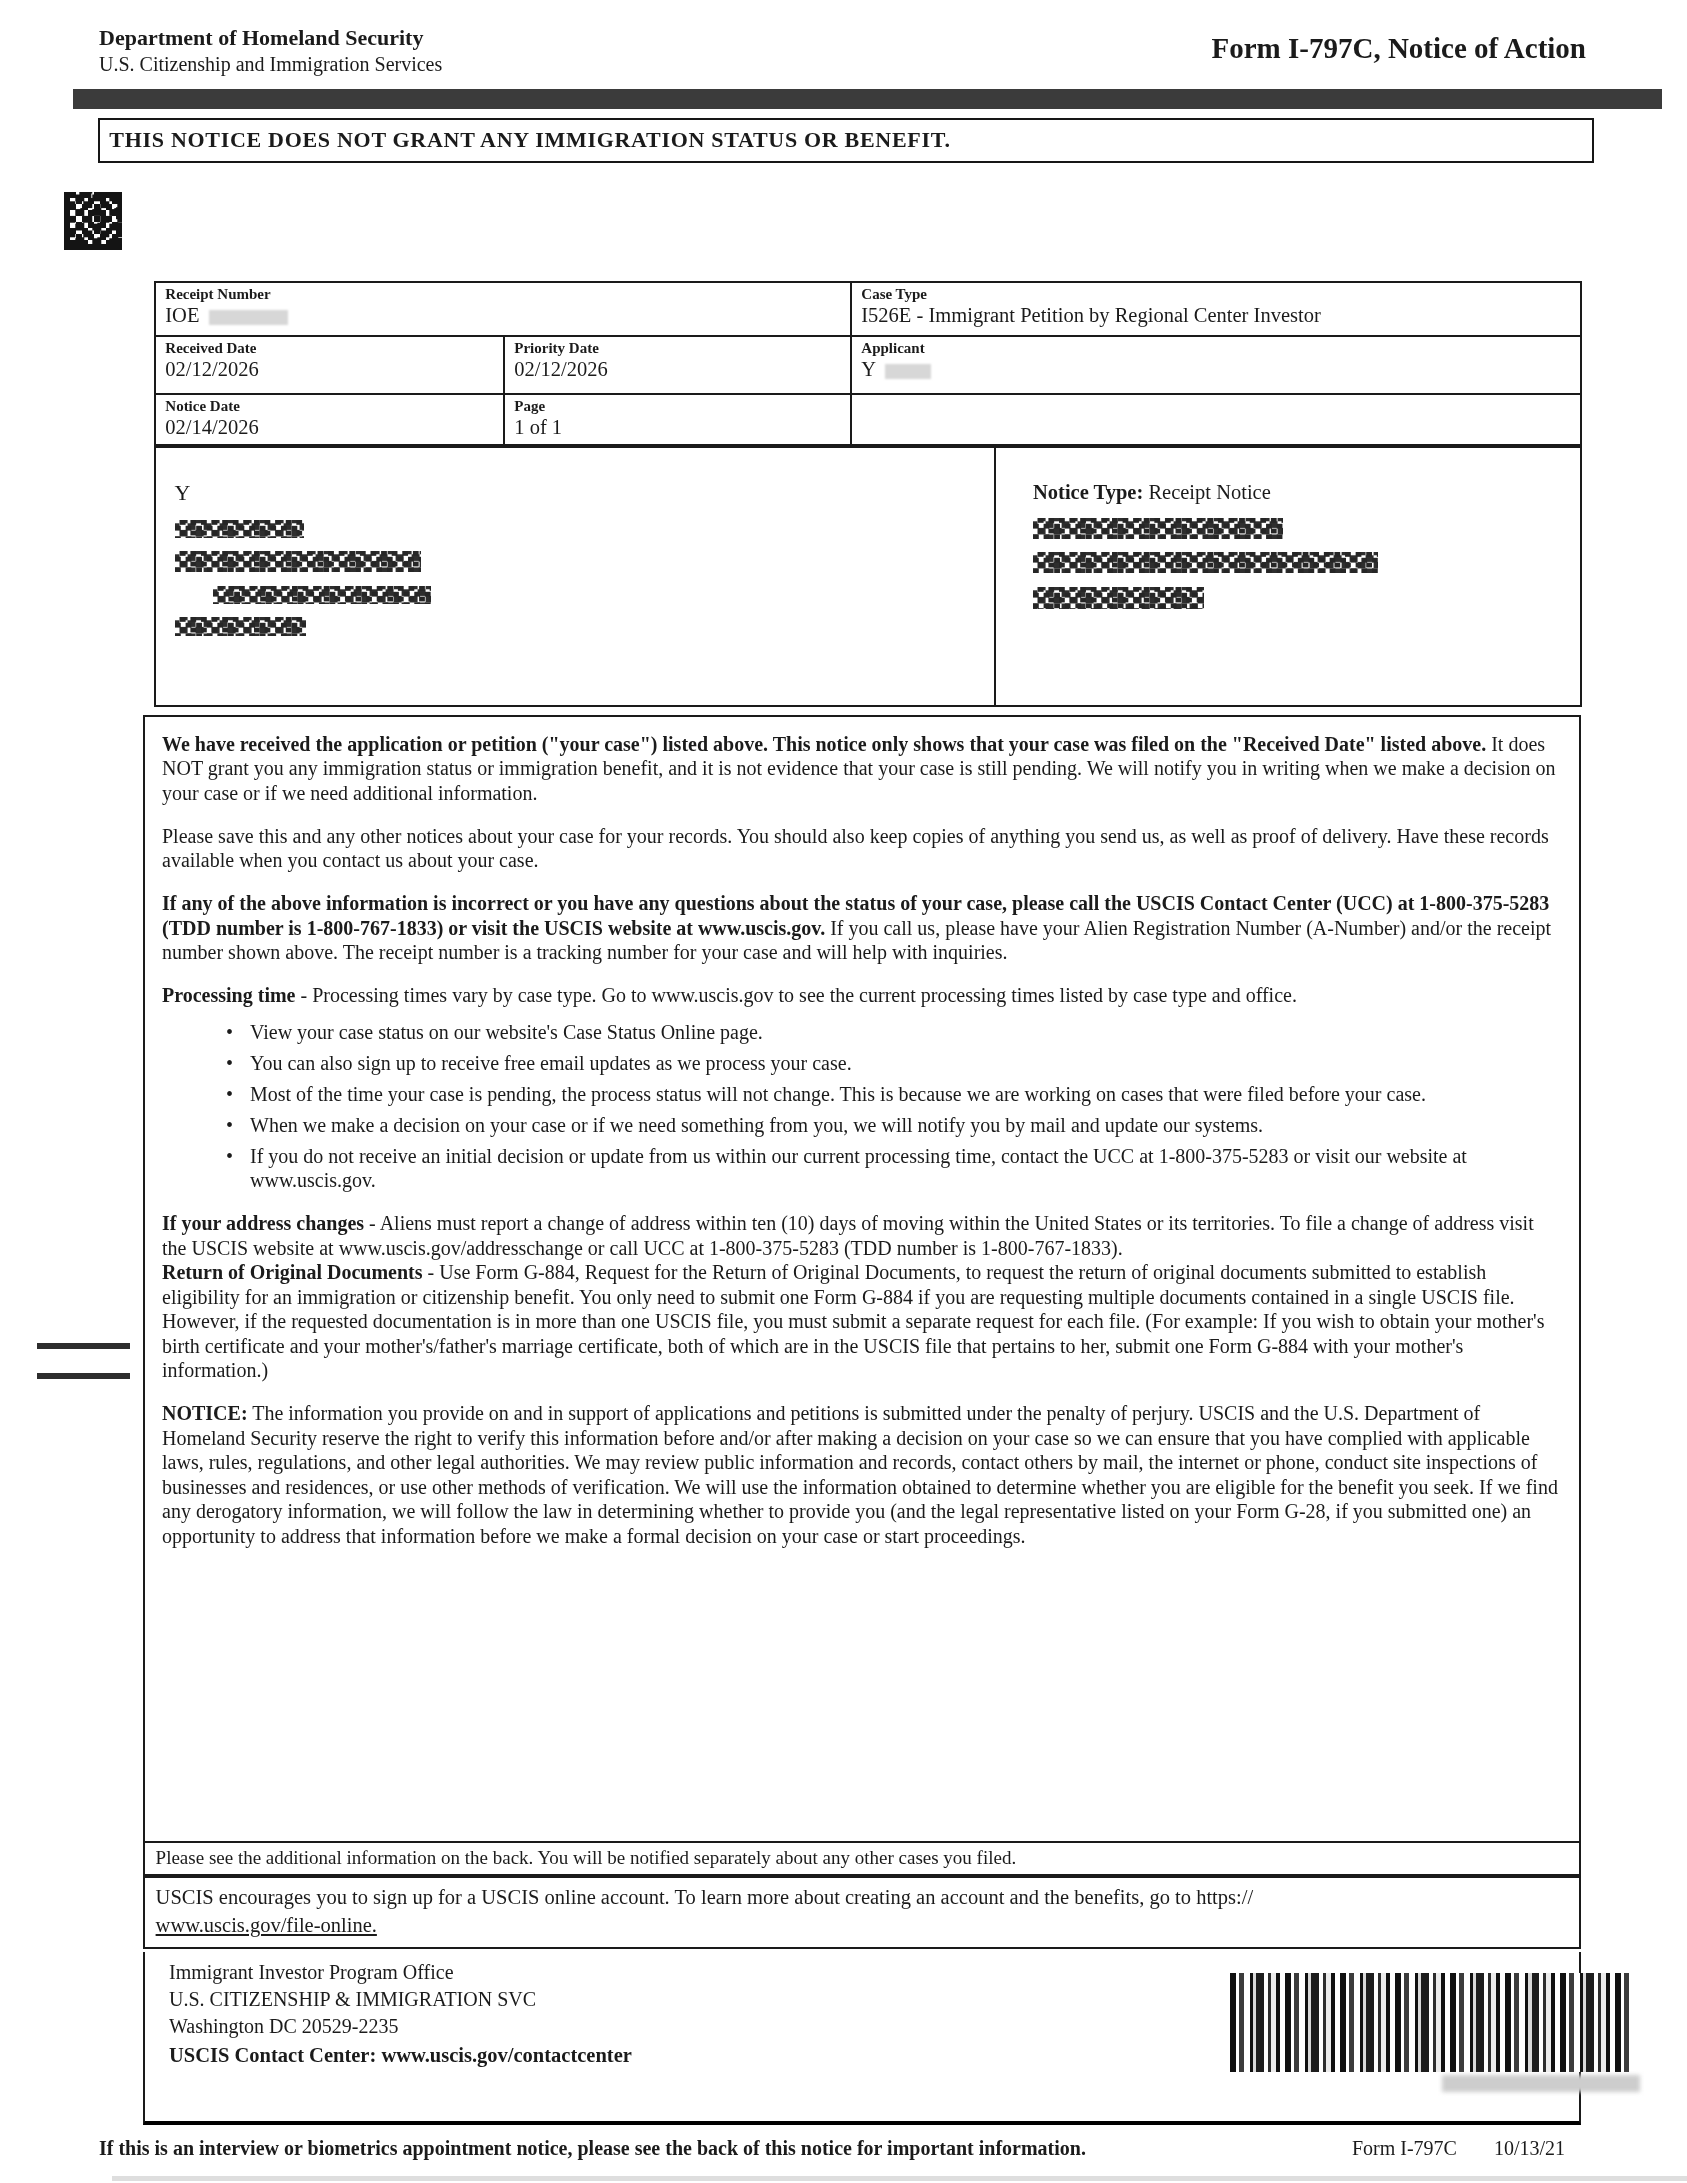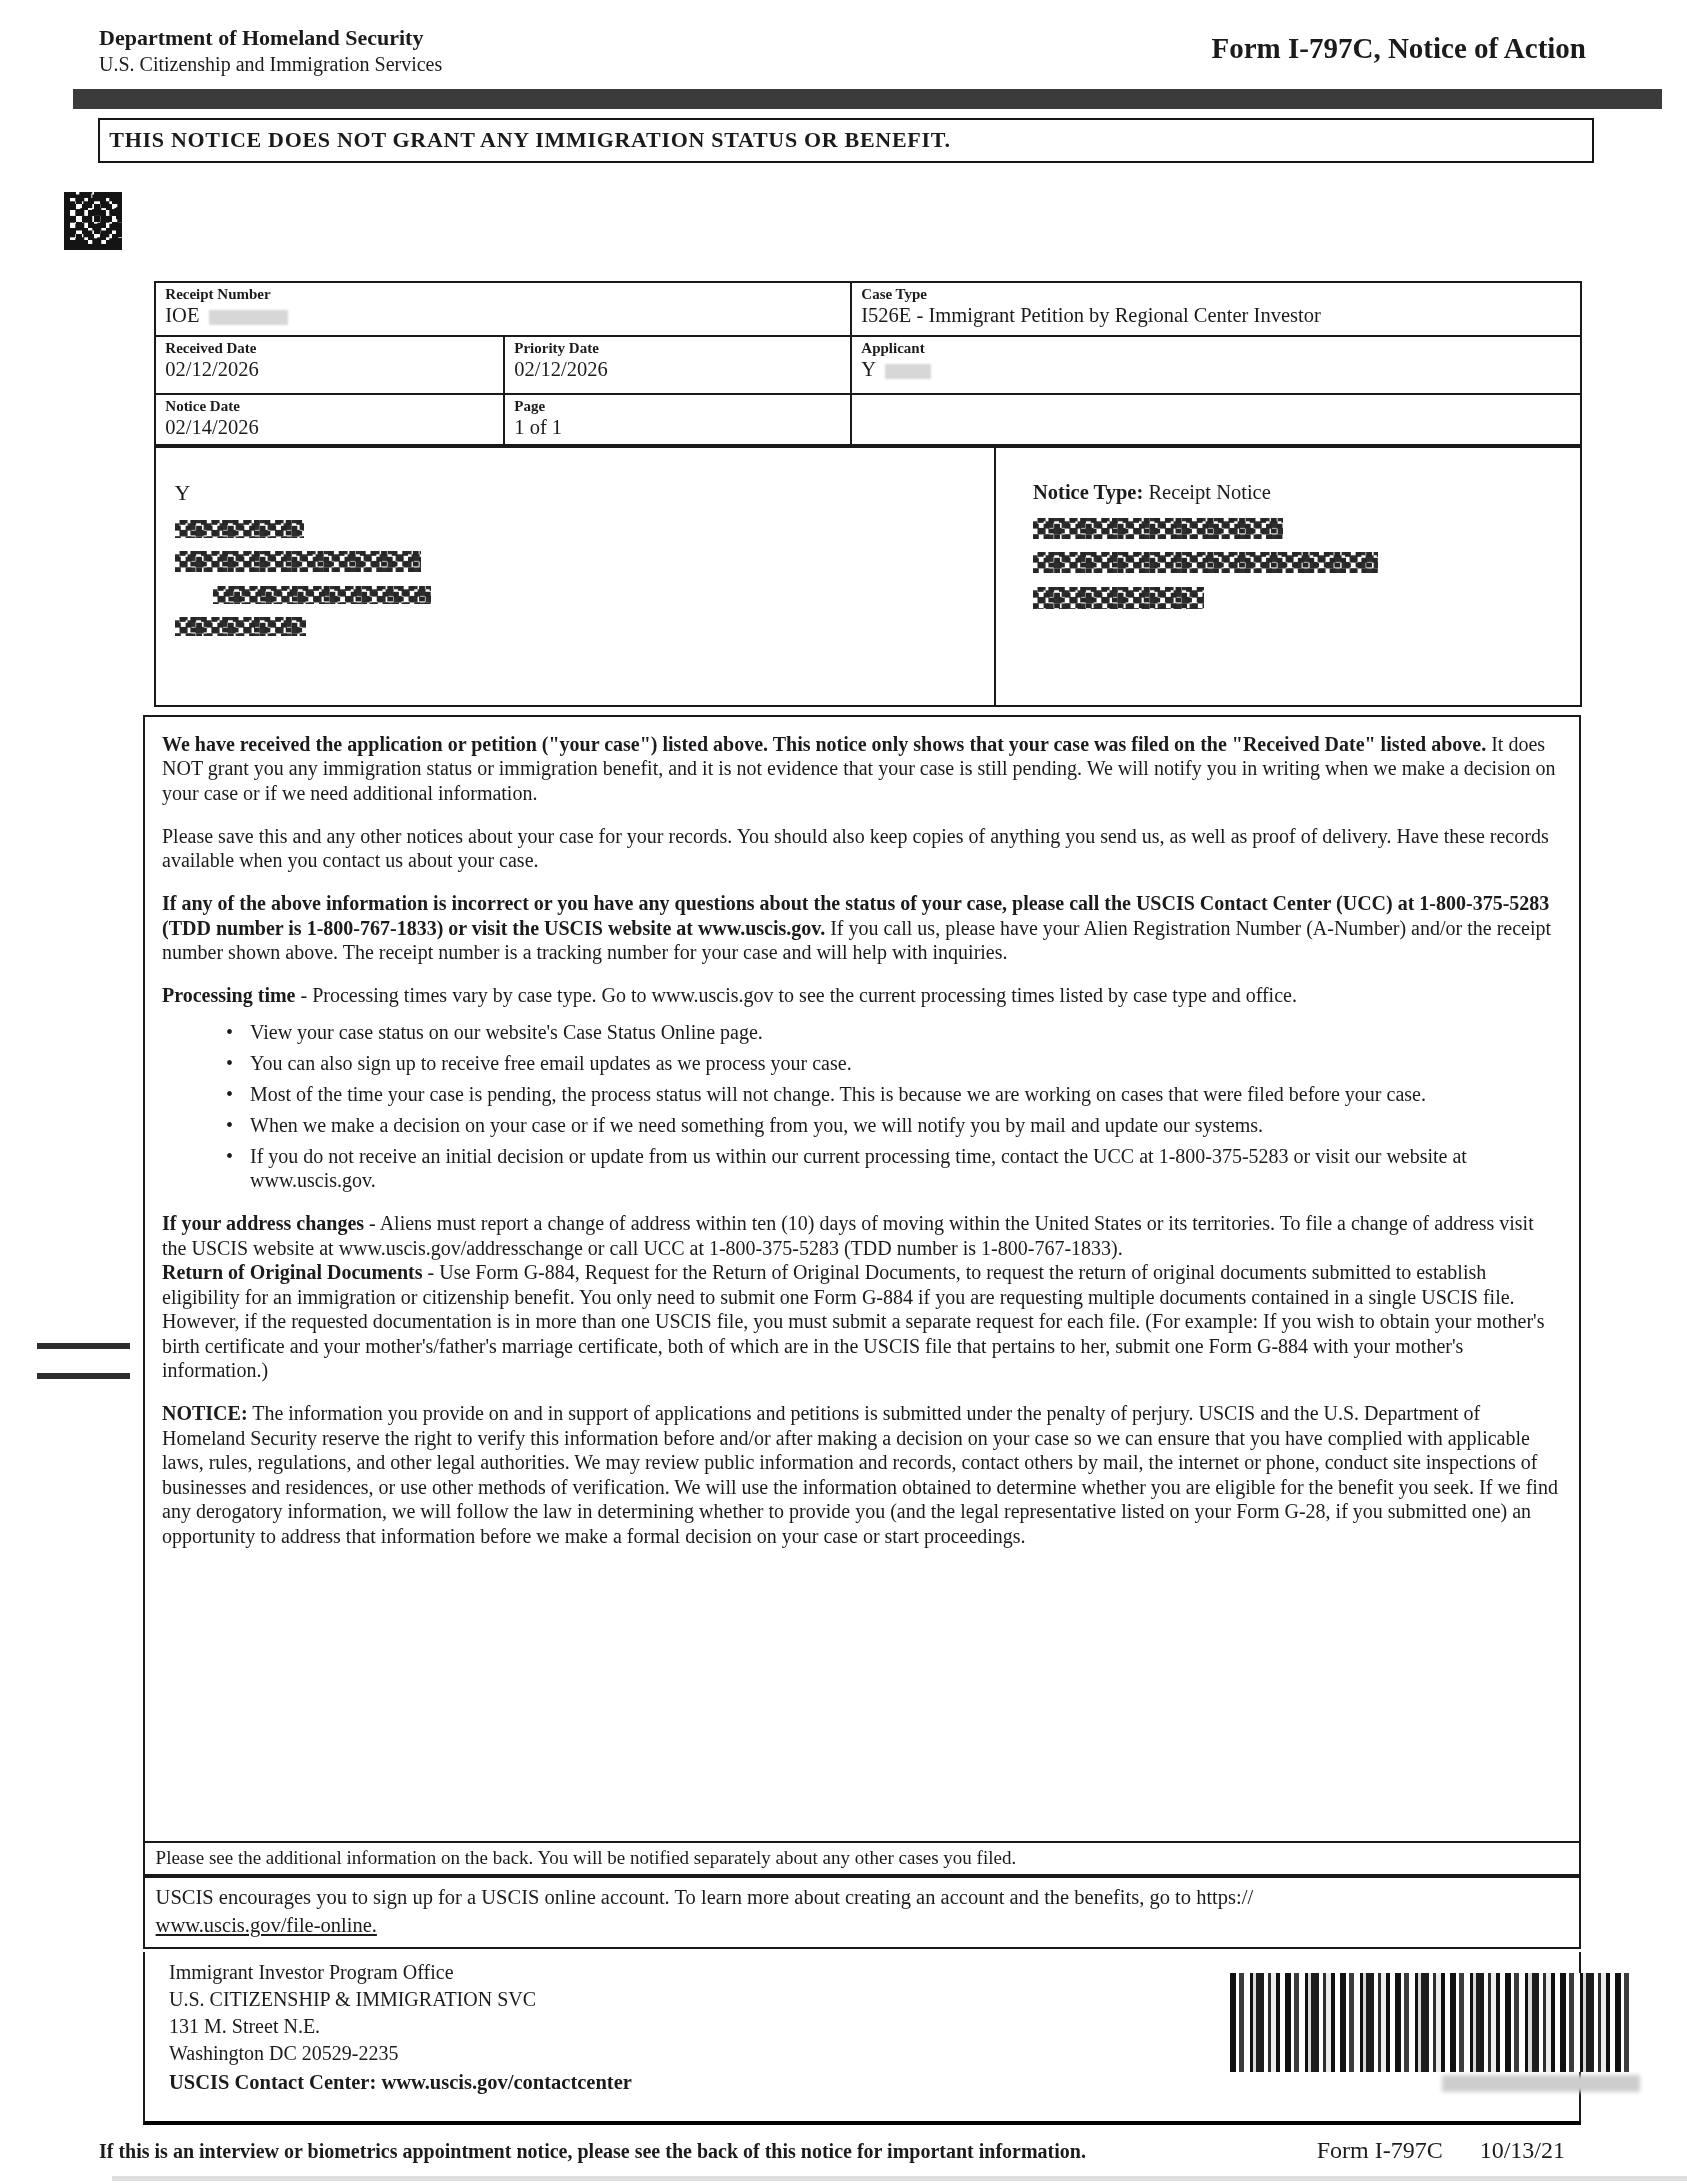--- a/index.html
+++ b/index.html
@@ -67,21 +67,21 @@
   .office-contact{font-size:20.5px;font-weight:bold;margin-top:4px;}
   .barcode{position:absolute;left:1085px;top:21px;width:405px;height:99px;filter:blur(0.7px);
     background:repeating-linear-gradient(90deg,
       #101010 0 6px,#ffffff 6px 9.3px,#3c3c3c 9.3px 14px,#ffffff 14px 20px,
       #101010 20px 23px,#d9d9d9 23px 26.5px,#1d1d1d 26.5px 34px,#ffffff 34px 38px,
       #2e2e2e 38px 41px,#ececec 41px 46px,#101010 46px 50px,#ffffff 50px 55px);}
   .barcode-smudge{position:absolute;left:1297px;top:123px;width:198px;height:17px;background:#cdcdcd;filter:blur(2px);}
   
   .footnote-row{position:absolute;left:99px;top:2137px;width:1466px;display:flex;justify-content:space-between;align-items:baseline;}
   .footnote-note{font-weight:bold;font-size:20px;}
-  .footnote-ref{font-size:24px;display:flex;gap:37px;}
+  .footnote-ref{font-size:20px;display:flex;gap:37px;}
   
   .pen-mark{position:absolute;left:37px;width:93px;height:6px;background:#2d2d2d;}
   .pen1{top:1343px;}
   .pen2{top:1373px;}
   .scan-edge{position:absolute;left:112px;top:2176px;width:1575px;height:4.6px;background:#dedede;}
 </style>
 </head>
 <body>
 
 <div class="page">
@@ -171,21 +171,20 @@
   <div class="back-strip">Please see the additional information on the back. You will be notified separately about any other cases you filed.</div>
 
   <div class="online-strip">
     <span>USCIS encourages you to sign up for a USCIS online account. To learn more about creating an account and the benefits, go to https://</span>
     <span class="online-url">www.uscis.gov/file-online.</span>
   </div>
 
   <div class="office-box">
     <div class="office-line">Immigrant Investor Program Office</div>
     <div class="office-line">U.S. CITIZENSHIP &amp; IMMIGRATION SVC</div>
-    <div class="office-line">131 M. Street N.E.</div>
     <div class="office-line">Washington DC 20529-2235</div>
     <div class="office-contact">USCIS Contact Center: www.uscis.gov/contactcenter</div>
     <div class="barcode"></div>
     <div class="barcode-smudge"></div>
   </div>
 
   <div class="footnote-row">
     <span class="footnote-note">If this is an interview or biometrics appointment notice, please see the back of this notice for important information.</span>
     <span class="footnote-ref">
       <span>Form I-797C</span>

